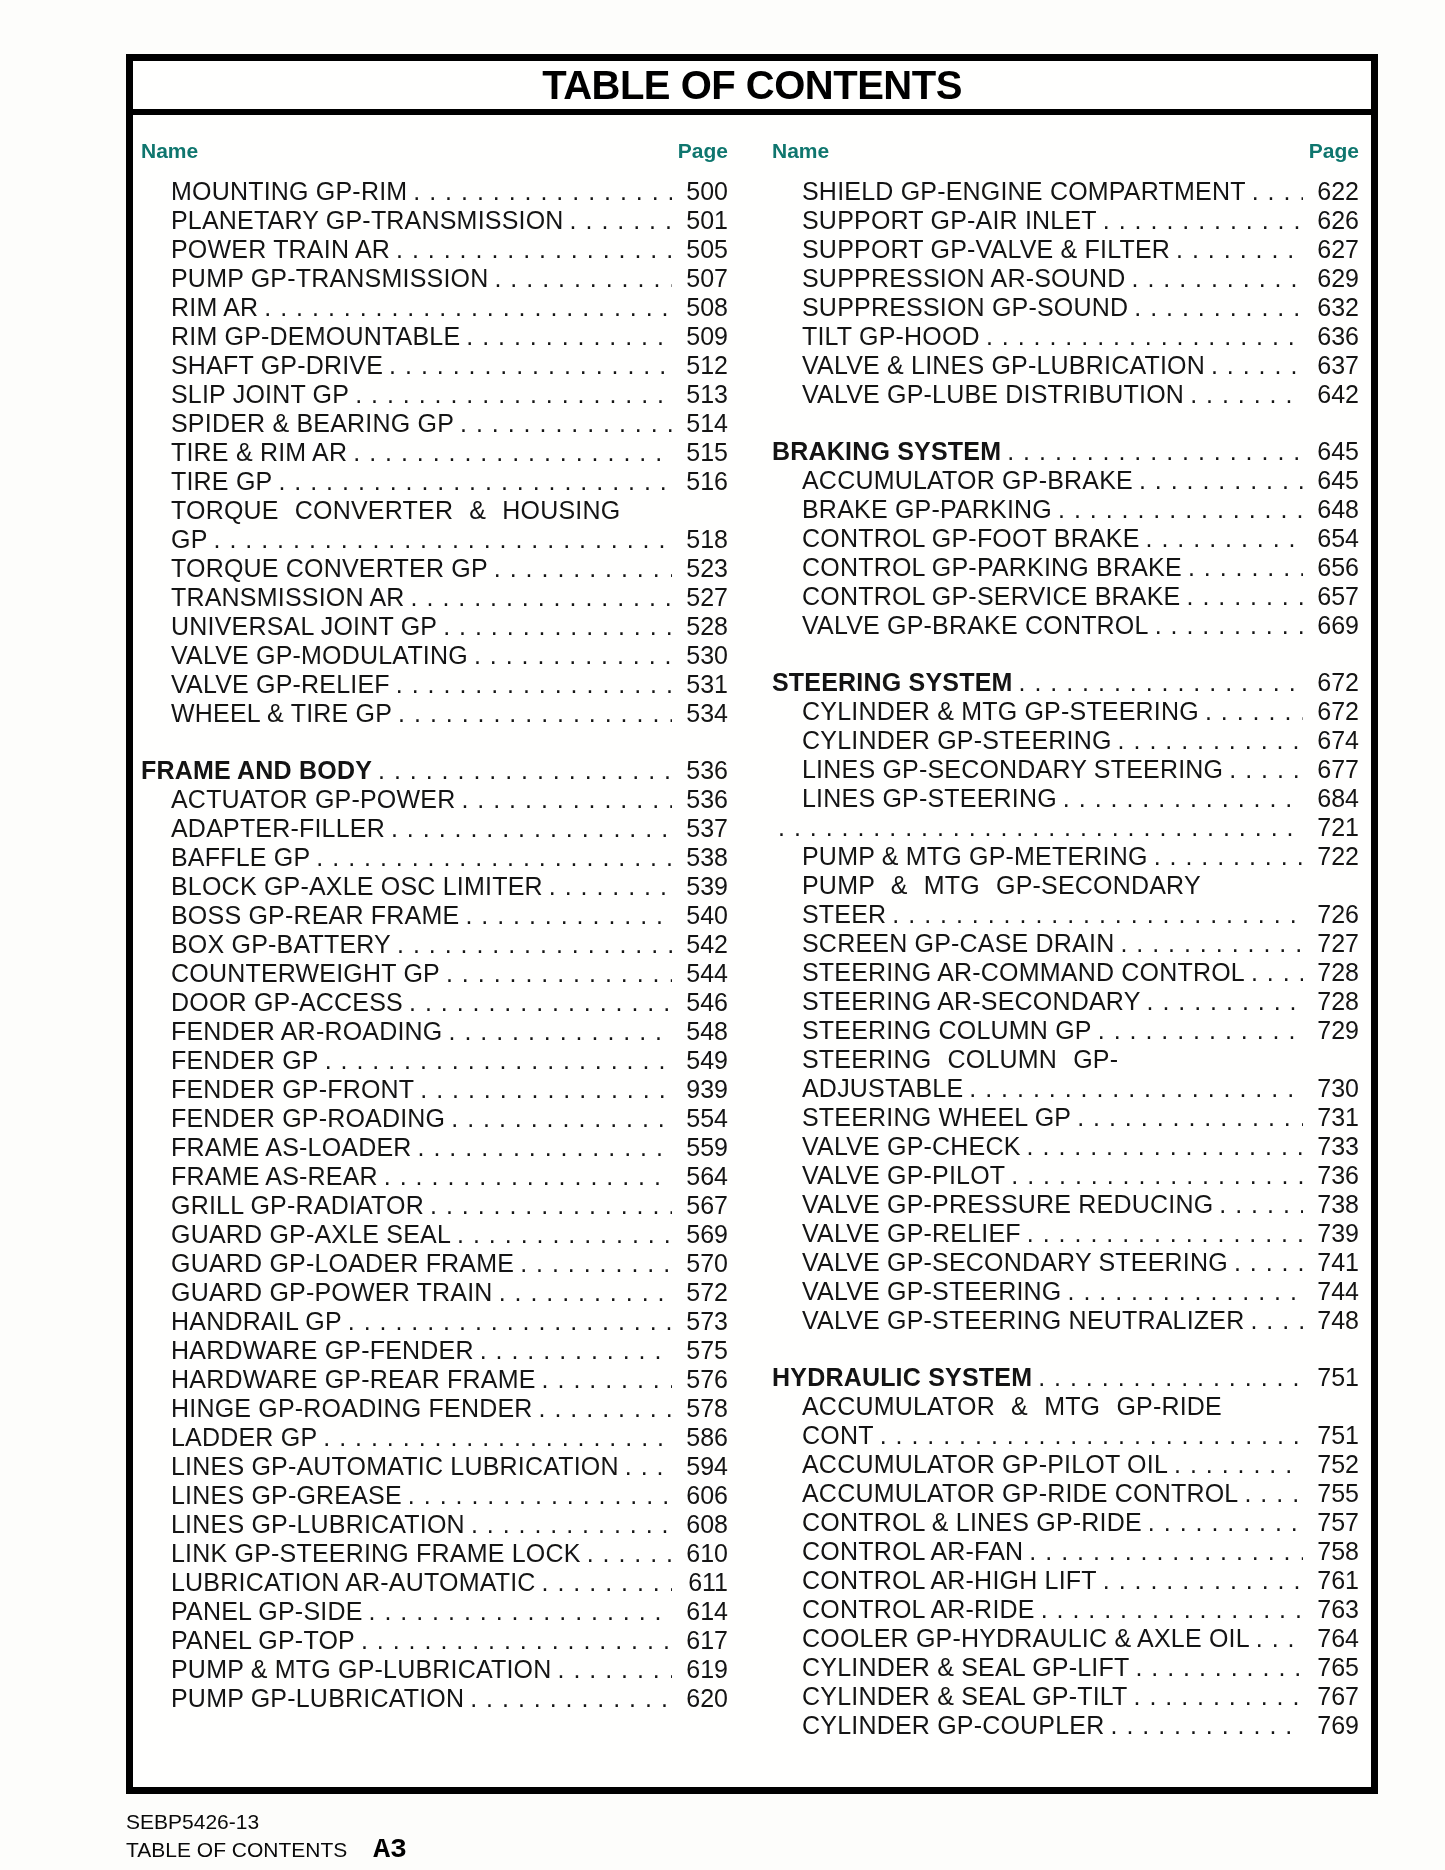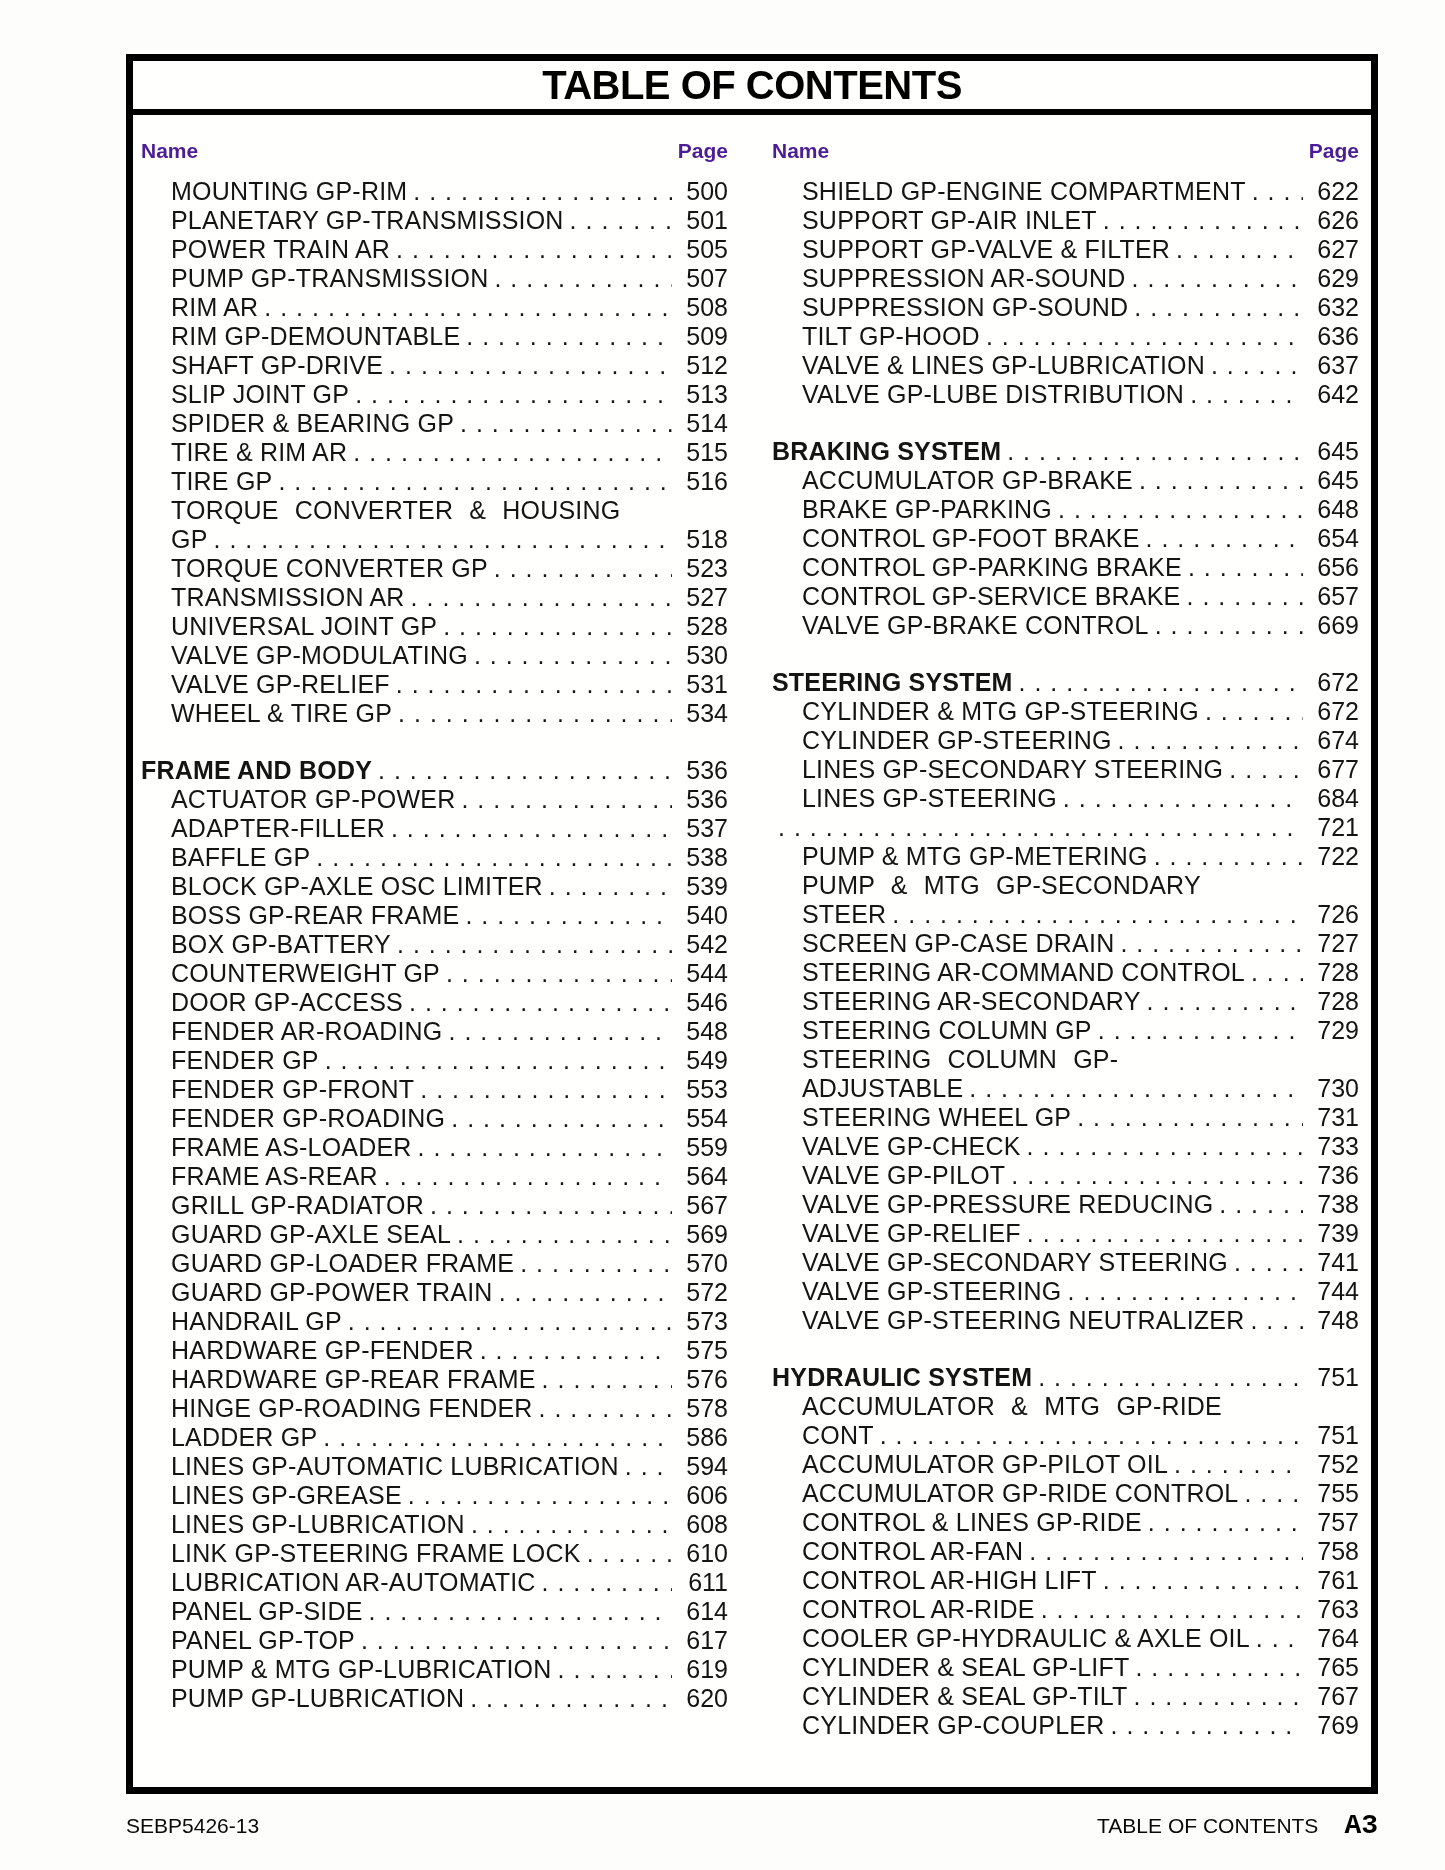--- a/index.html
+++ b/index.html
@@ -30,21 +30,21 @@
     color:#000;
     white-space:nowrap;
   }
   .content{padding:0 12px 0 8px;}
   .cols{display:flex;gap:44px;}
   .col{flex:1 1 0;min-width:0;}
   .colhead{
     display:flex;justify-content:space-between;
     font-weight:700;font-size:21px;
     margin:24px 0 14px 0;
-    color:#4c1d95;
+    color:#0f766e;
   }
   .row{
     display:flex;align-items:baseline;
     font-size:25px;line-height:29px;
     white-space:nowrap;
   }
   .row .nm{flex:0 0 auto;letter-spacing:0.2px;}
   .row.ind .nm{padding-left:30px;}
   .row.hdr .nm{font-weight:700;padding-left:0;}
   .row.wrap .nm{word-spacing:9px;}
@@ -56,21 +56,21 @@
   .row .lead::after{
     content:". . . . . . . . . . . . . . . . . . . . . . . . . . . . . . . . . . . . . . . . . . . . . . . . . . . . . . . . . . . . . . . .";
     letter-spacing:1px;
   }
   .row .pg{flex:0 0 auto;min-width:46px;text-align:right;}
   .gap{height:28px;}
   .footer{
     position:absolute;left:126px;top:1810px;
     width:1252px;
     display:flex;justify-content:space-between;align-items:baseline;
-    font-size:21px;color:#0a0a0a;
+    font-size:21px;color:#0a0a0a;flex-direction:column;
   }
   .footer .fr{display:flex;align-items:baseline;}
   .footer .pgind{
     font-weight:700;font-size:28px;margin-left:26px;color:#000;font-family:Liberation Mono, monospace;
   }
 </style>
 </head>
 <body>
 
 <div class="frame">
@@ -230,21 +230,21 @@
               <span class="pg">548</span>
             </div>
             <div class="row ind">
               <span class="nm">FENDER GP</span>
               <span class="lead"></span>
               <span class="pg">549</span>
             </div>
             <div class="row ind">
               <span class="nm">FENDER GP-FRONT</span>
               <span class="lead"></span>
-              <span class="pg">553</span>
+              <span class="pg">939</span>
             </div>
             <div class="row ind">
               <span class="nm">FENDER GP-ROADING</span>
               <span class="lead"></span>
               <span class="pg">554</span>
             </div>
             <div class="row ind">
               <span class="nm">FRAME AS-LOADER</span>
               <span class="lead"></span>
               <span class="pg">559</span>

